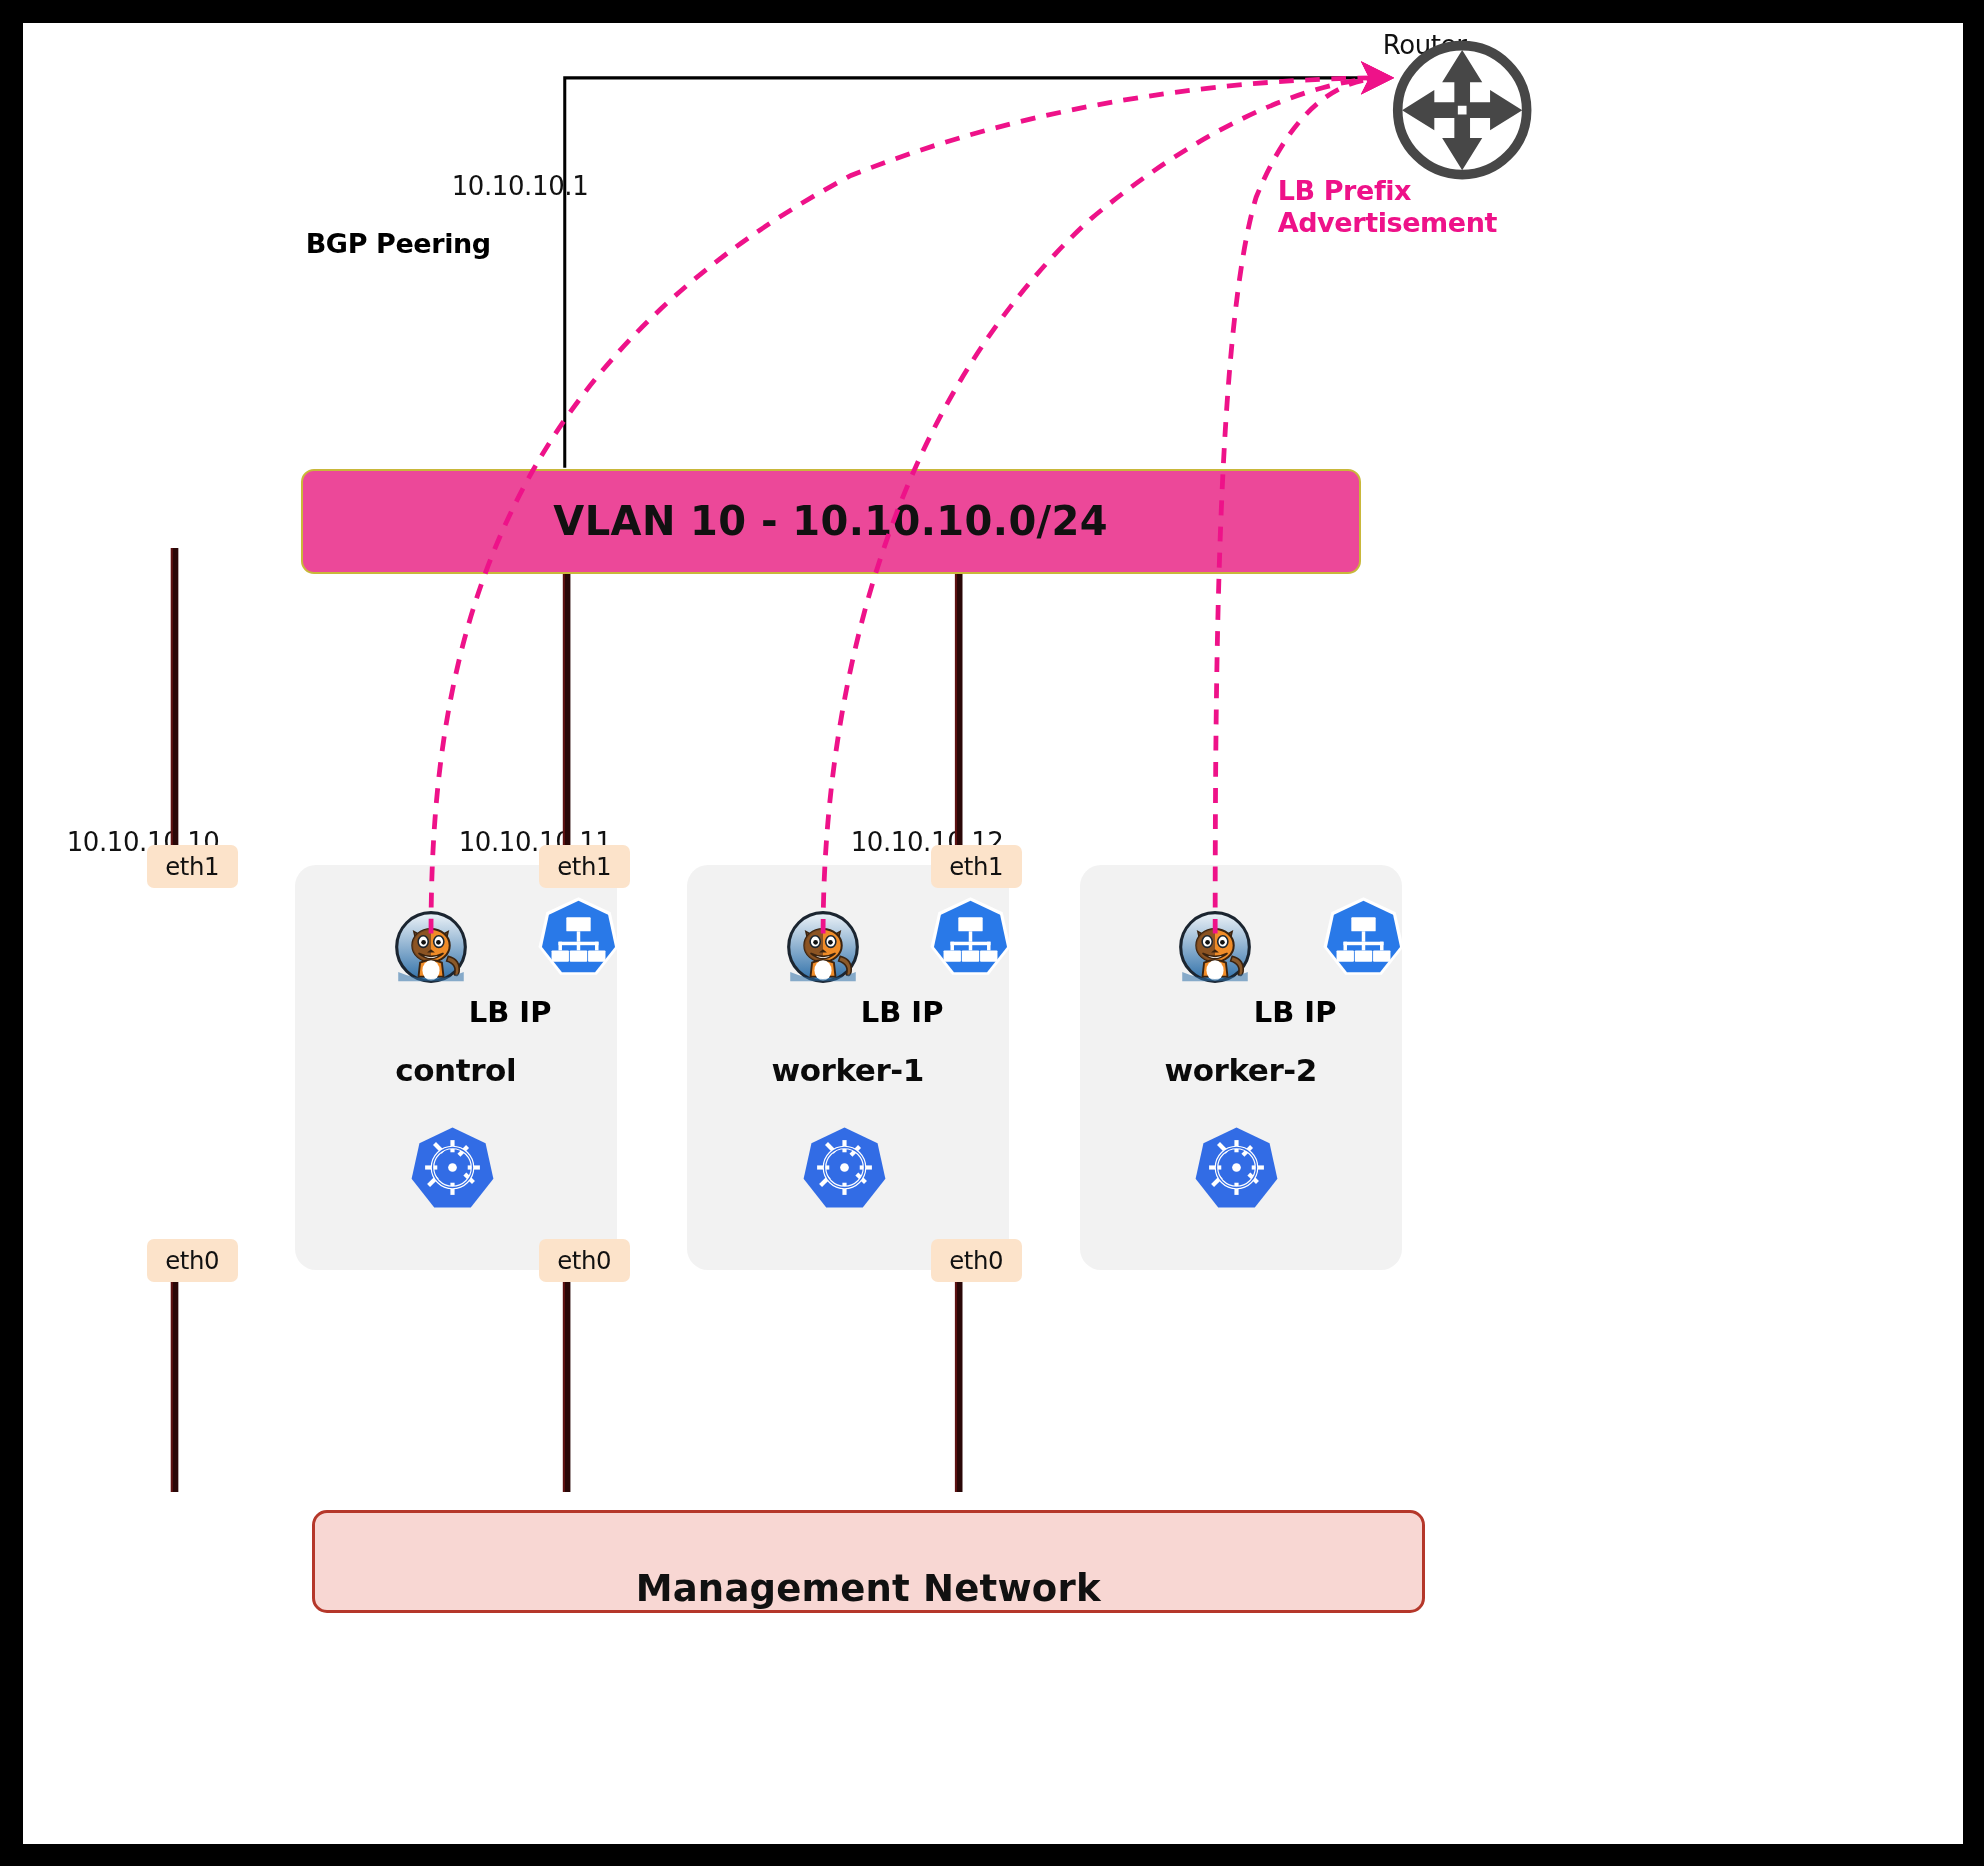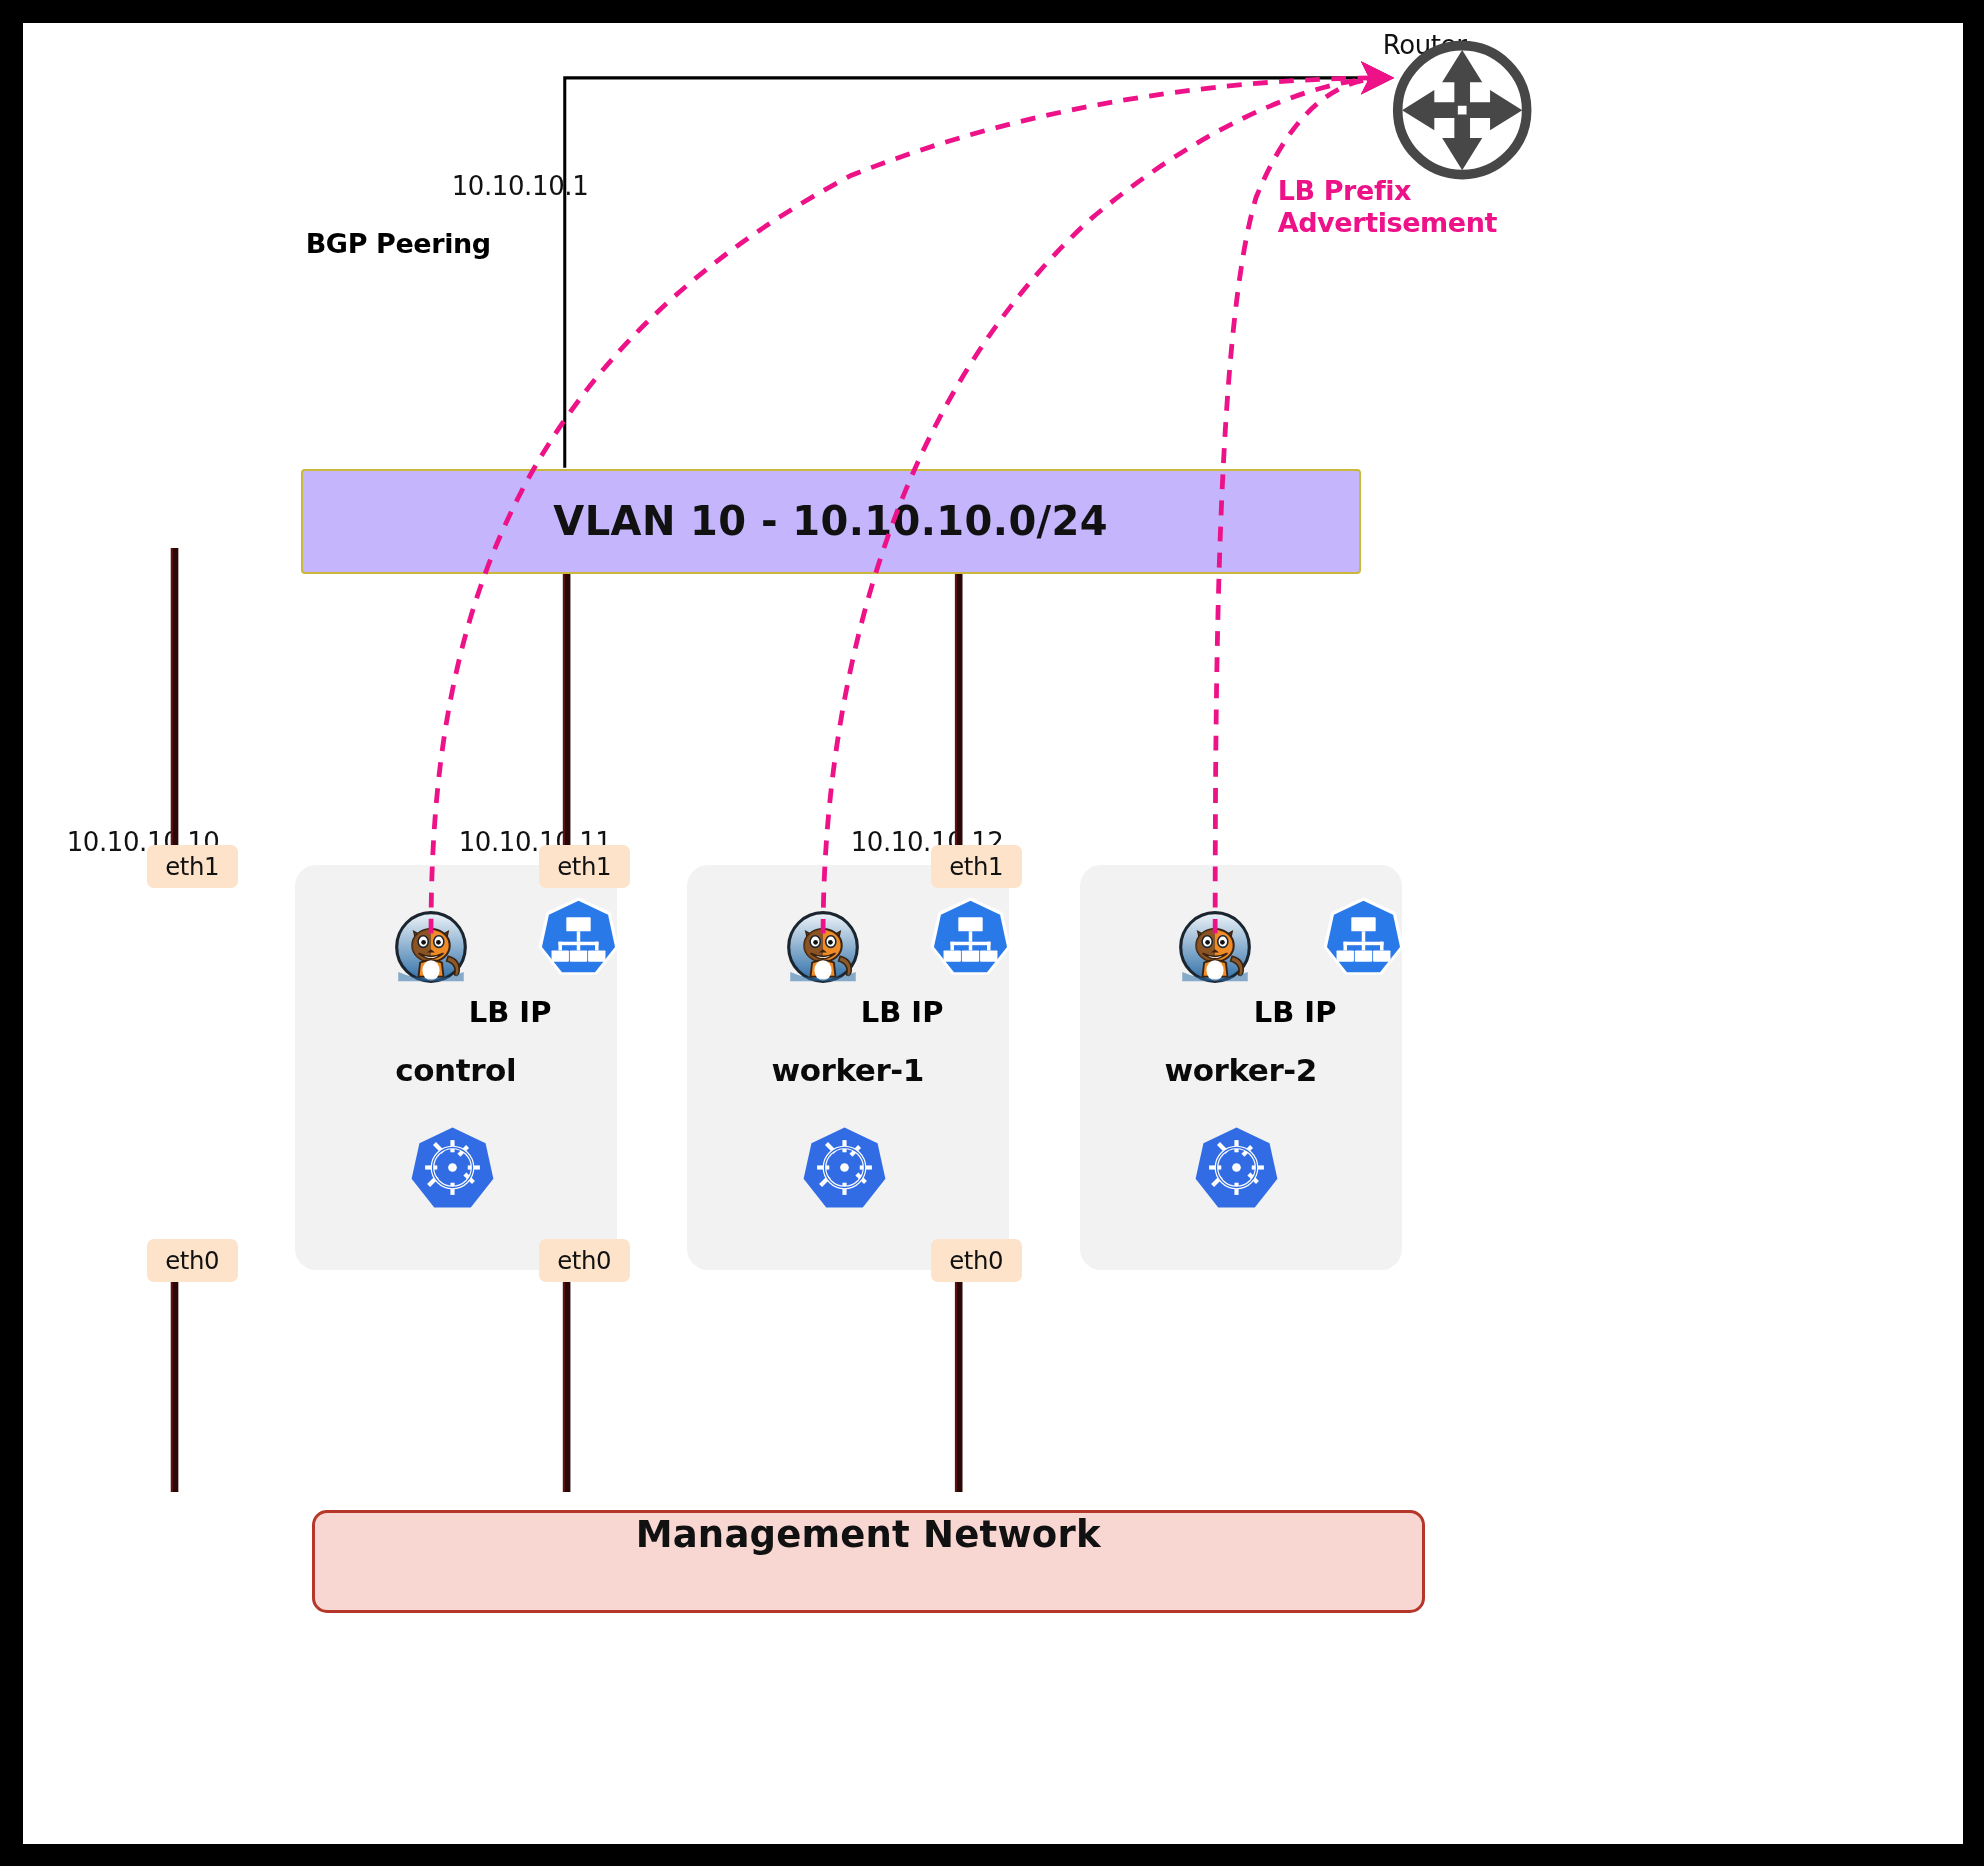--- a/index.html
+++ b/index.html
@@ -61,23 +61,23 @@
     color: #EE1289;
     line-height: 1.18;
     text-align: left;
     white-space: nowrap;
   }
 
   
   #vlan-bar {
     left: 278px; top: 446px;
     width: 1060px; height: 105px;
-    background: #c4b5fd;
+    background: #ec4899;
     border: 2.2px solid #C9B83A;
-    border-radius: 4px;
+    border-radius: 13px;
     box-sizing: border-box;
     display: flex;
     align-items: center;
     justify-content: center;
     z-index: 6;
   }
   #vlan-bar .t {
     font-size: 40px;
     font-weight: 700;
     color: #111;
@@ -87,21 +87,21 @@
 
   
   #mgmt-bar {
     left: 289px; top: 1487px;
     width: 1113px; height: 103px;
     background: #F8D7D3;
     border: 3.5px solid #B5372A;
     border-radius: 15px;
     box-sizing: border-box;
     display: flex;
-    align-items: flex-start;
+    align-items: flex-end;
     justify-content: center;
     z-index: 6;
   }
   #mgmt-bar .t {
     font-size: 37px;
     font-weight: 700;
     color: #111;
     letter-spacing: 0.2px;
     white-space: nowrap;
   }

